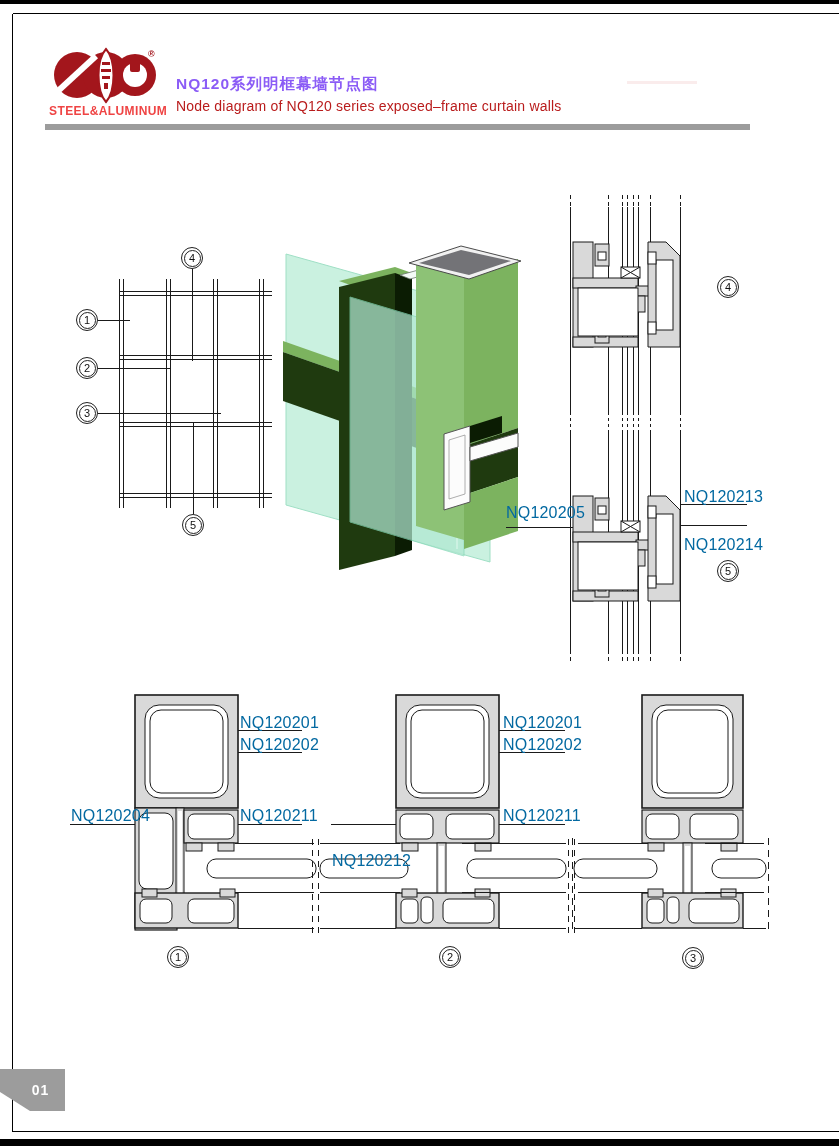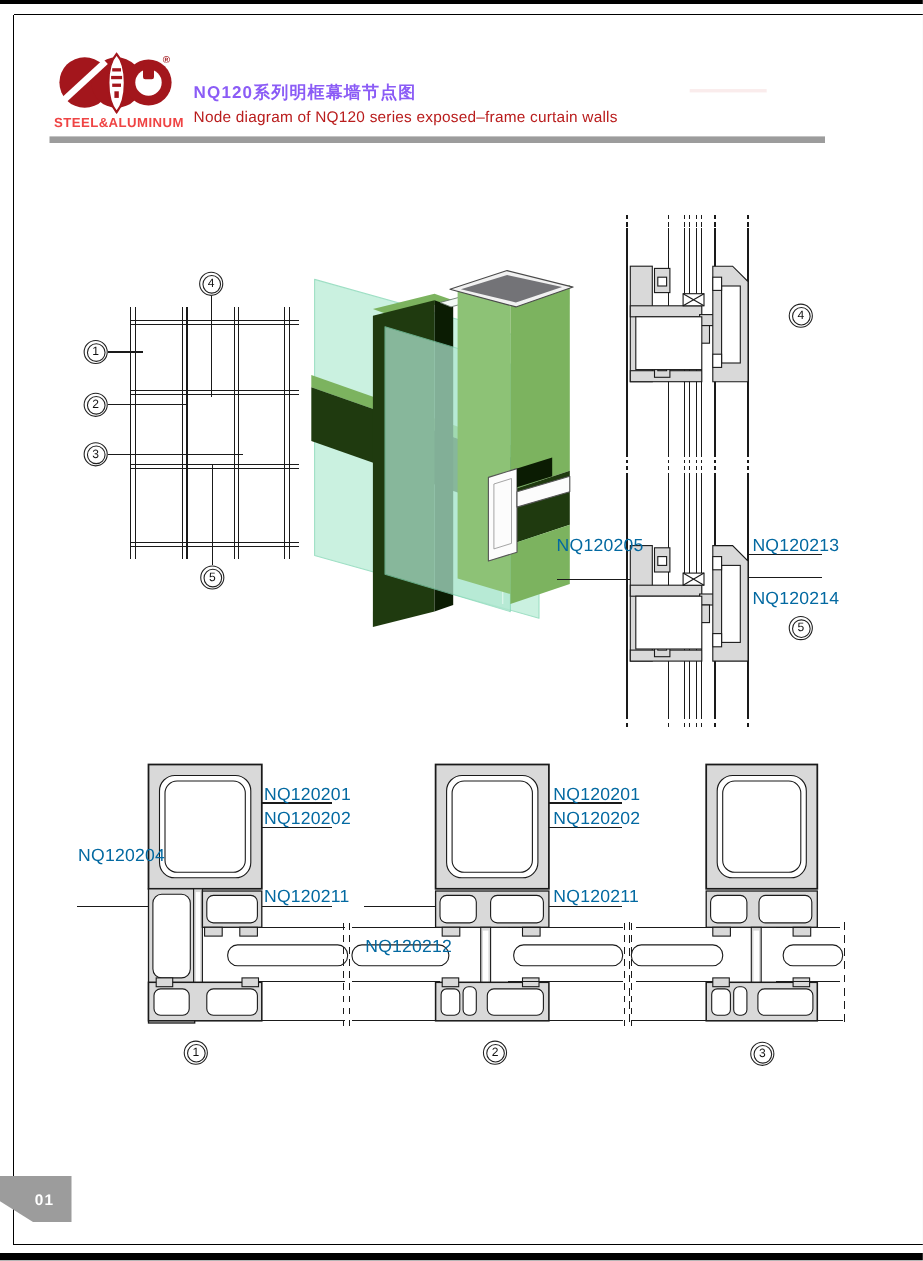--- a/index.html
+++ b/index.html
@@ -342,27 +342,27 @@
   <div class="marker" style="left:167px;top:946px">
       <span>1</span>
     </div>
   <div class="marker" style="left:439px;top:946px">
       <span>2</span>
     </div>
   <div class="marker" style="left:682px;top:947px">
       <span>3</span>
     </div>
 
-  <span class="cad-label" style="left:506px;top:488px">NQ120205</span>
+  <span class="cad-label" style="left:506px;top:504px">NQ120205</span>
   <span class="cad-label" style="left:684px;top:488px">NQ120213</span>
   <span class="cad-label" style="left:684px;top:536px">NQ120214</span>
 
   <span class="cad-label" style="left:240px;top:714px">NQ120201</span>
   <span class="cad-label" style="left:240px;top:736px">NQ120202</span>
-  <span class="cad-label" style="left:71px;top:770px">NQ120204</span>
+  <span class="cad-label" style="left:71px;top:807px">NQ120204</span>
   <span class="cad-label" style="left:240px;top:807px">NQ120211</span>
 
   <span class="cad-label" style="left:503px;top:714px">NQ120201</span>
   <span class="cad-label" style="left:503px;top:736px">NQ120202</span>
   <span class="cad-label" style="left:332px;top:852px">NQ120212</span>
   <span class="cad-label" style="left:503px;top:807px">NQ120211</span>
 
   <div class="page-num">01</div>
 
 </div>

